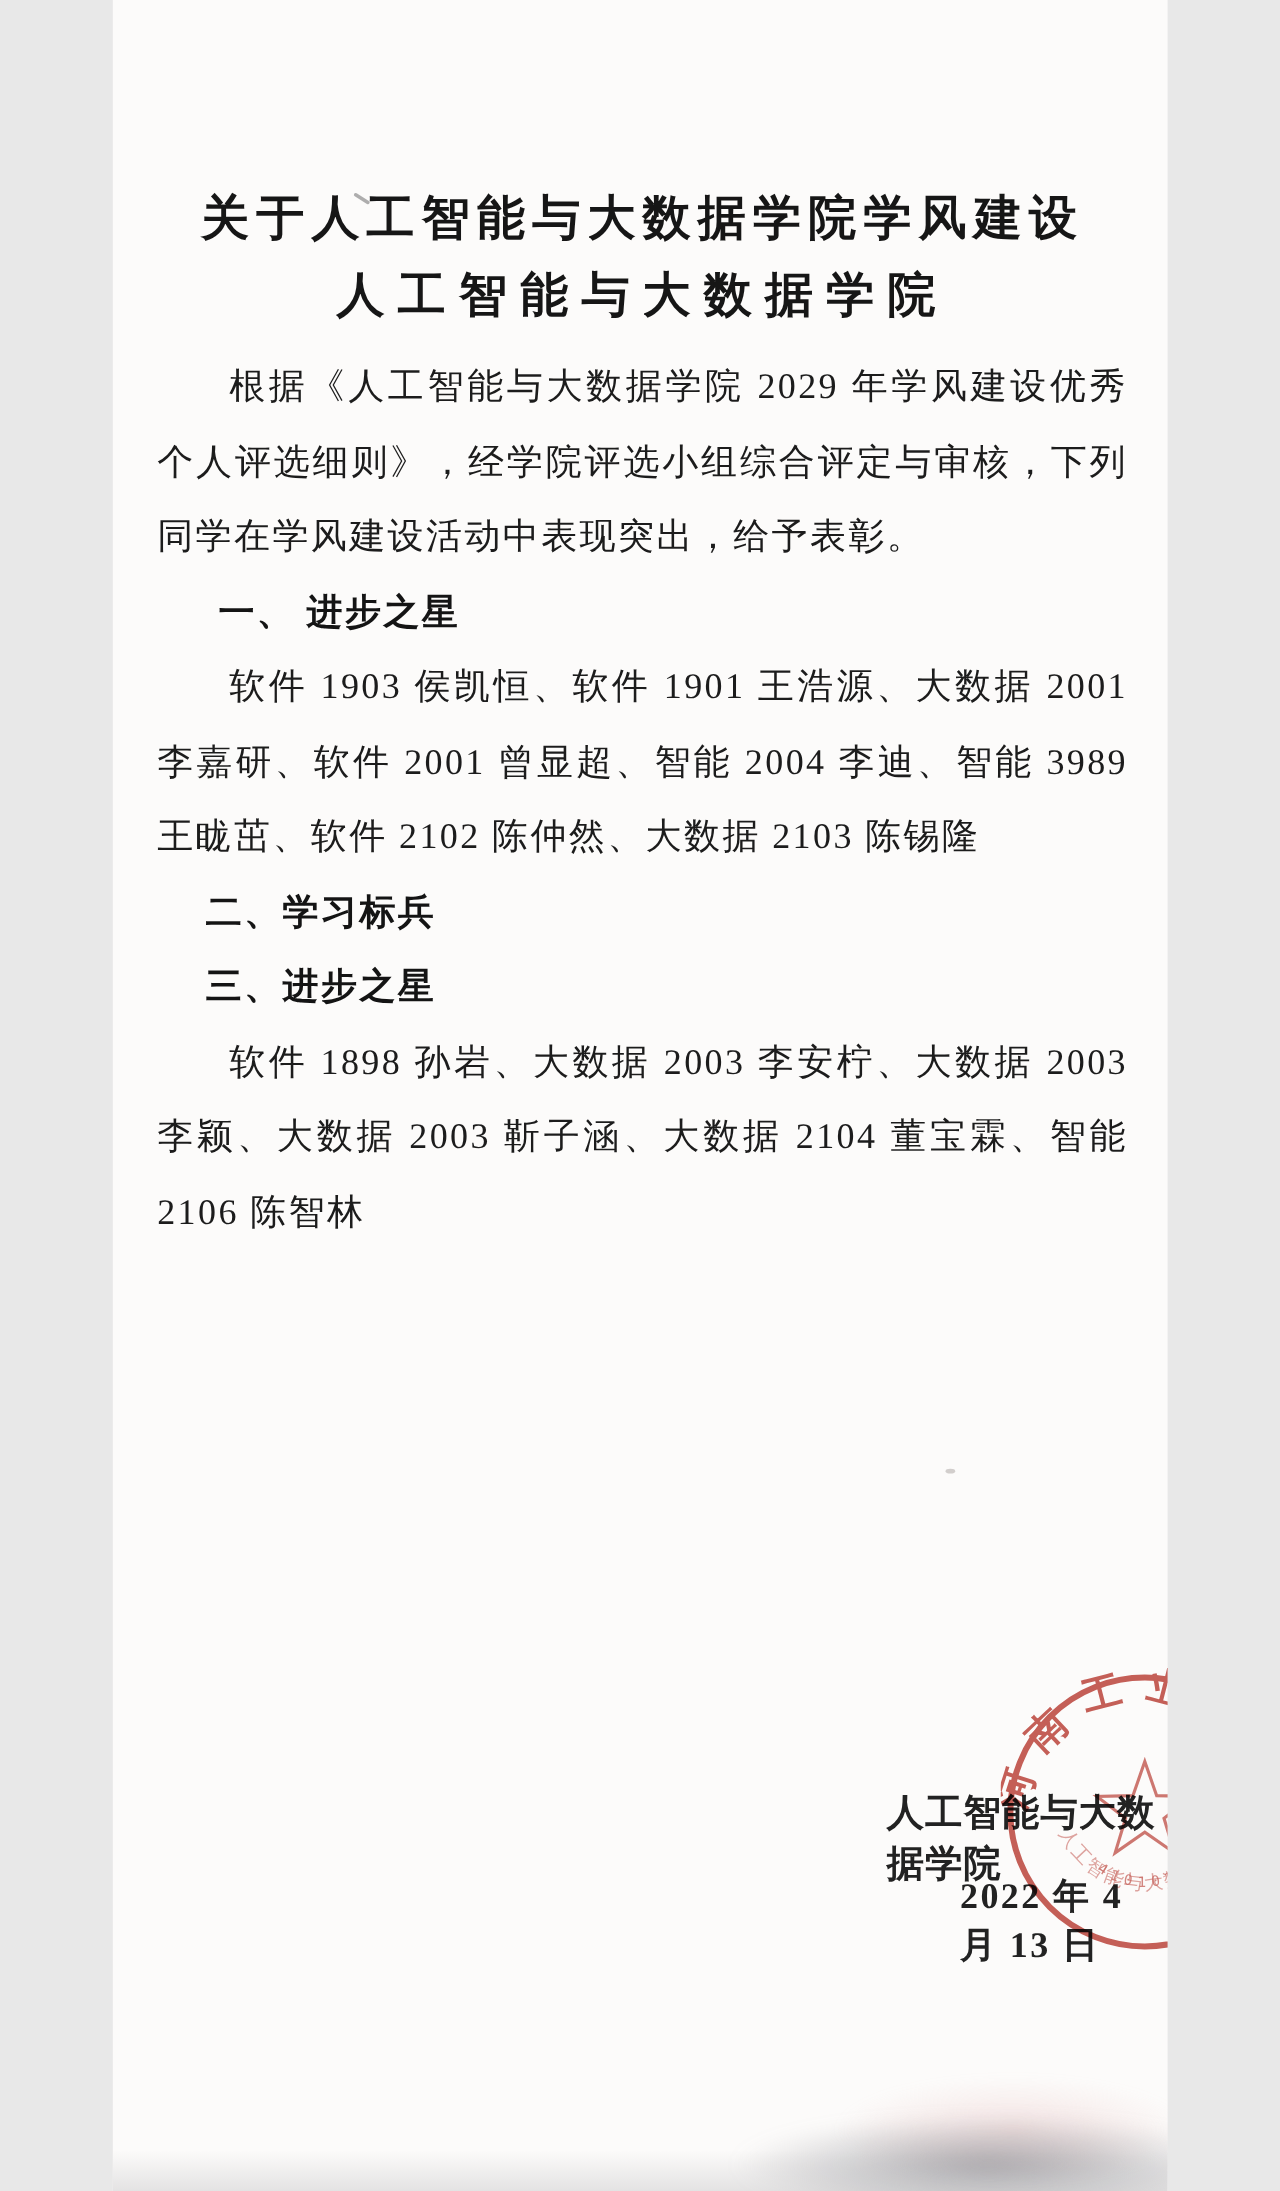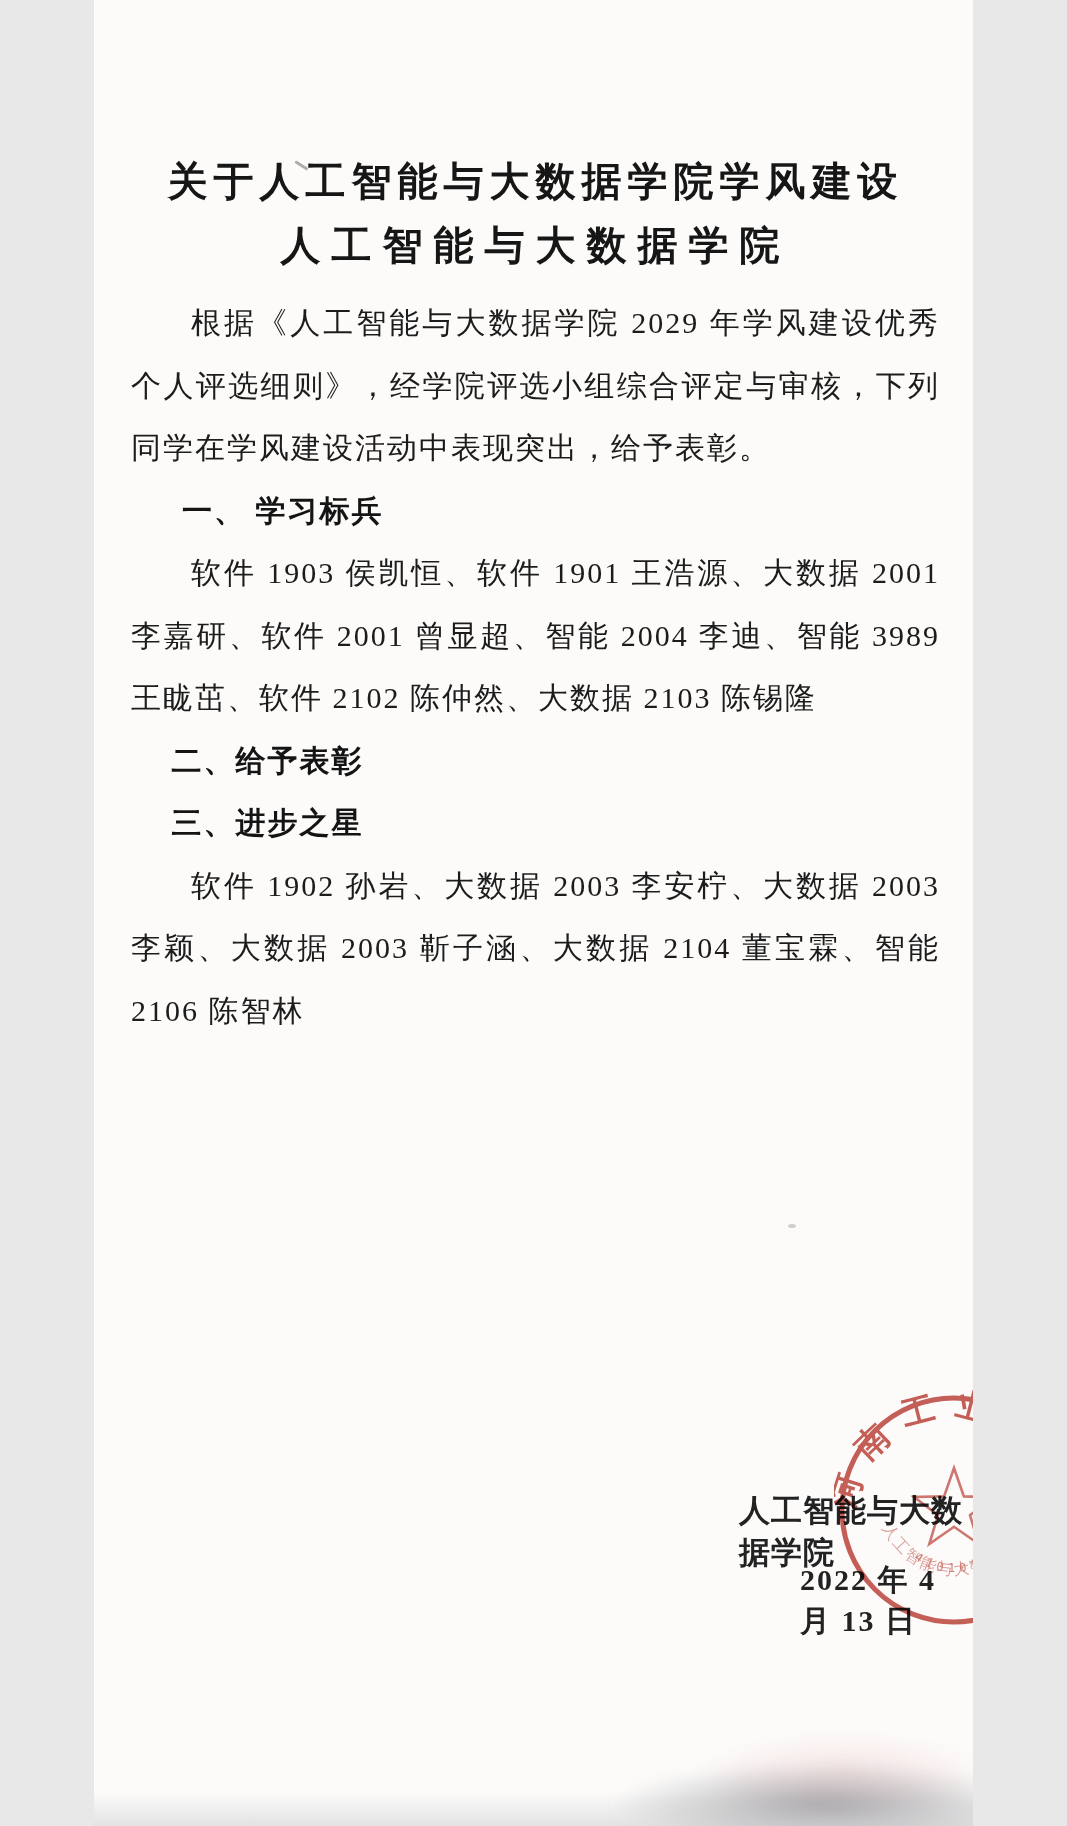--- a/index.html
+++ b/index.html
@@ -84,27 +84,27 @@
 <div class="page">
 
   <div class="mark-tick"></div>
 
   <div class="content">
     <div class="title t1">关于人工智能与大数据学院学风建设</div>
     <div class="title t2">人工智能与大数据学院</div>
 
     <p class="indent">根据《人工智能与大数据学院 2029 年学风建设优秀个人评选细则》，经学院评选小组综合评定与审核，下列同学在学风建设活动中表现突出，给予表彰。</p>
 
-    <p class="sec-h first">一、 学习标兵</p>
+    <p class="sec-h first">一、 进步之星</p>
     <p class="indent">软件 1903 侯凯恒、软件 1901 王浩源、大数据 2001 李嘉研、软件 2001 曾显超、智能 2004 李迪、智能 3989 王眬茁、软件 2102 陈仲然、大数据 2103 陈锡隆</p>
 
-    <p class="sec-h rest">二、给予表彰</p>
+    <p class="sec-h rest">二、学习标兵</p>
 
     <p class="sec-h rest">三、进步之星</p>
-    <p class="indent">软件 1902 孙岩、大数据 2003 李安柠、大数据 2003 李颖、大数据 2003 靳子涵、大数据 2104 董宝霖、智能 2106 陈智林</p>
+    <p class="indent">软件 1898 孙岩、大数据 2003 李安柠、大数据 2003 李颖、大数据 2003 靳子涵、大数据 2104 董宝霖、智能 2106 陈智林</p>
 
   </div>
 
   <div class="mark-dot"></div>
 
   <div class="signature">人工智能与大数据学院</div>
   <div class="date">2022 年 4 月 13 日</div>
 
   <svg class="seal" viewBox="0 0 240 240">
     <defs>

